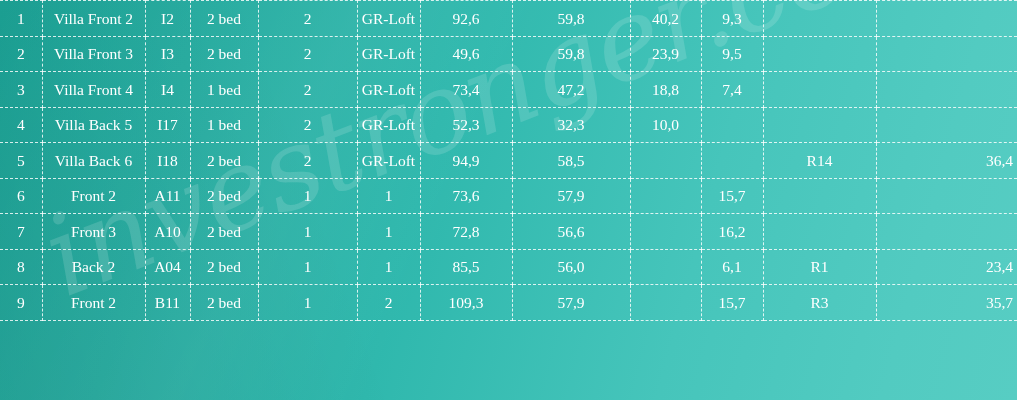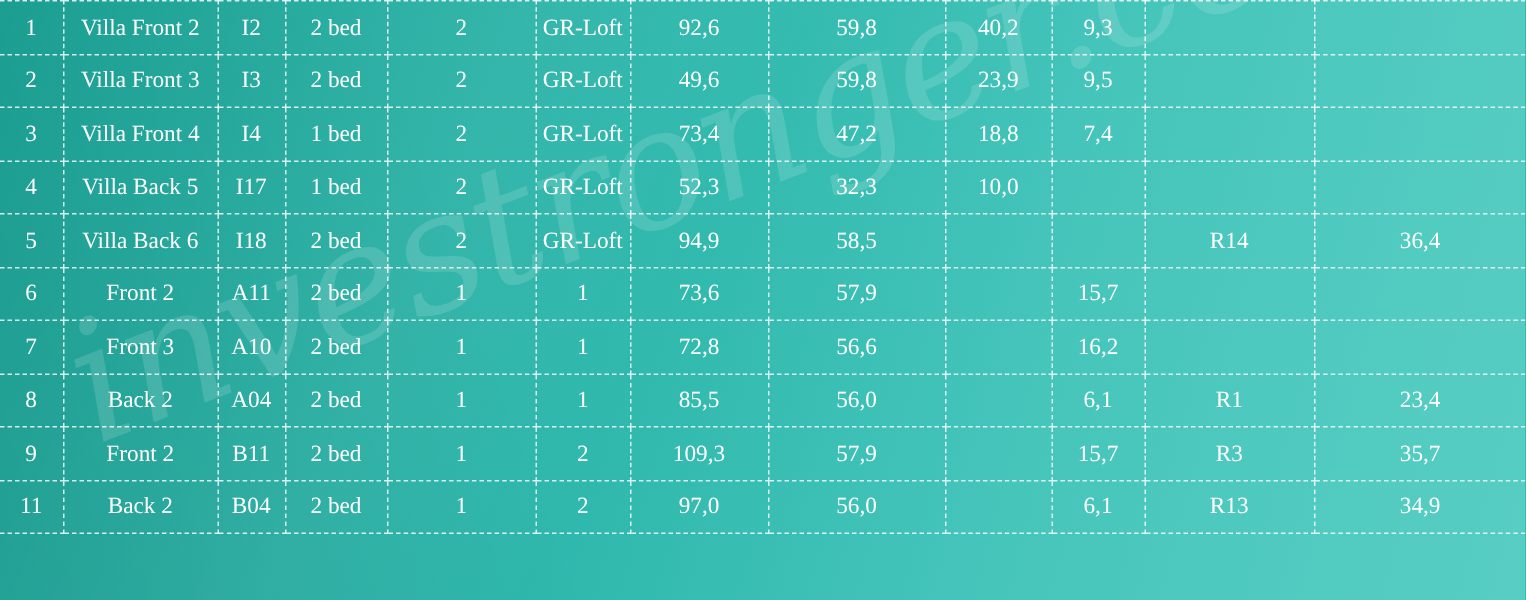--- a/index.html
+++ b/index.html
@@ -69,20 +69,21 @@
     font-size: 15.5px;
     line-height: 1;
     white-space: nowrap;
     overflow: hidden;
     border-right: 1px dashed rgba(255,255,255,0.82);
     border-bottom: 1px dashed rgba(255,255,255,0.82);
     background: transparent;
   }
   table.sheet tr td:last-child {
     border-right: none;
+    text-align: right;
   }
   table.sheet tr:first-child td {
     border-top: 1px dashed rgba(255,255,255,0.82);
   }
   
   col.c0  { width: 42px;  }
   col.c1  { width: 103px; }
   col.c2  { width: 45px;  }
   col.c3  { width: 68px;  }
   col.c4  { width: 99px;  }
@@ -239,31 +240,17 @@
             <td>2 bed</td>
             <td>1</td>
             <td>2</td>
             <td>109,3</td>
             <td>57,9</td>
             <td></td>
             <td>15,7</td>
             <td>R3</td>
             <td>35,7</td>
           </tr>
-          <tr>
-            <td>11</td>
-            <td>Back 2</td>
-            <td>B04</td>
-            <td>2 bed</td>
-            <td>1</td>
-            <td>2</td>
-            <td>97,0</td>
-            <td>56,0</td>
-            <td></td>
-            <td>6,1</td>
-            <td>R13</td>
-            <td>34,9</td>
-          </tr>
         </tbody>
     </table>
   </div>
 
 </div>
 
 </body></html>

